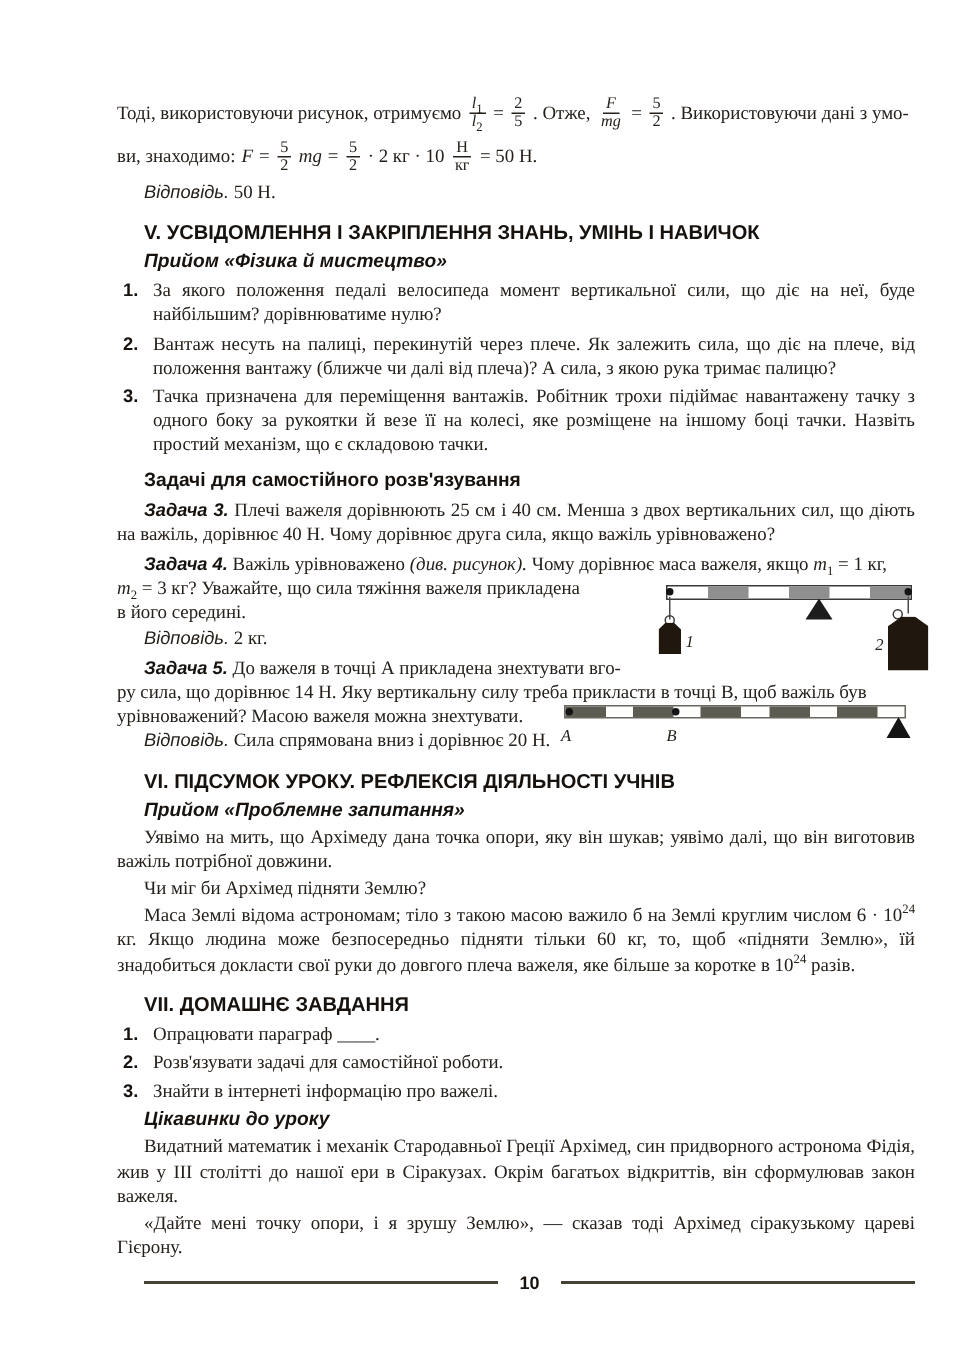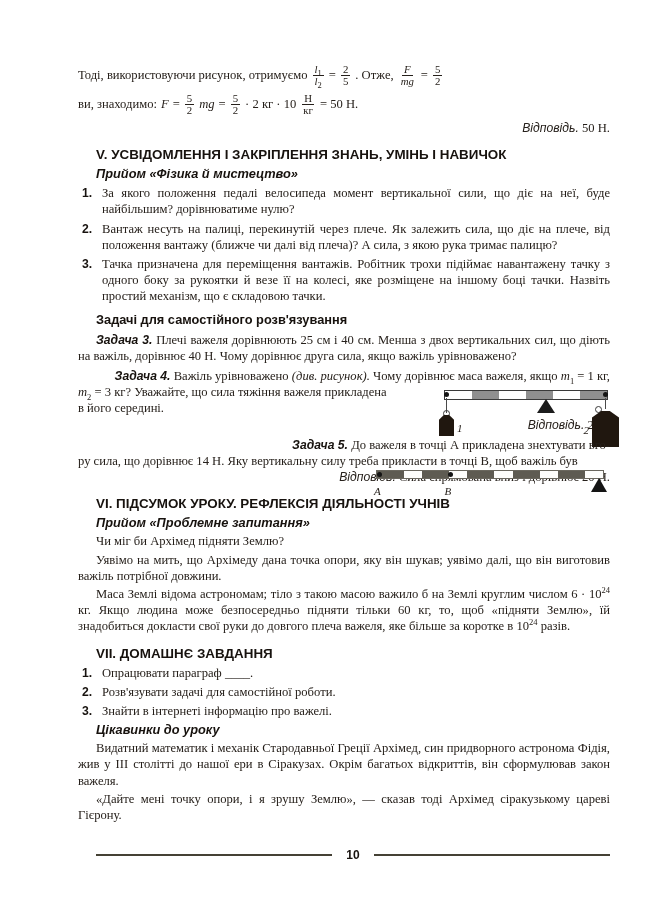--- a/index.html
+++ b/index.html
@@ -1,21 +1,21 @@
 <!DOCTYPE html>
 <html><head>
 <meta charset="utf-8">
 <style>
   html,body{margin:0;padding:0;background:#e8e8e8;}
   .page{position:relative;width:650px;height:900px;background:#ffffff;overflow:hidden;
         font-family:"Liberation Serif",serif;color:#26201b;font-size:12.6px;line-height:16.2px;}
   .content{position:absolute;left:78px;top:62px;width:532px;}
   .justify{text-align:justify;}
   .ind{text-indent:18px;}
-  .pl{padding-left:18px;text-align:right;}
+  .pl{padding-left:18px;}
   .vi{font-style:italic;font-family:"Liberation Serif",serif;}
   sub{font-size:8.5px;line-height:0;}
   sup{font-size:8.5px;line-height:0;}
   
   .h-roman{font-family:"Liberation Sans",sans-serif;font-weight:bold;font-size:13.4px;line-height:17px;margin:10px 0 0 18px;color:#17120e;}
   .h-method{font-family:"Liberation Sans",sans-serif;font-weight:bold;font-style:italic;font-size:12.8px;line-height:16px;margin:3px 0 0 18px;color:#17120e;}
   .h-sub{font-family:"Liberation Sans",sans-serif;font-weight:bold;font-size:12.8px;line-height:16px;margin:7px 0 0 18px;color:#17120e;}
   .task-label{font-family:"Liberation Sans",sans-serif;font-weight:bold;font-size:12.2px;color:#17120e;font-style:italic;}
   .ans-label{font-family:"Liberation Sans",sans-serif;font-style:italic;font-size:12.2px;}
   
@@ -90,20 +90,21 @@
       <span>. Отже,</span>
       <span class="frac">
         <span class="fn vi">F</span>
         <span class="fd vi">mg</span>
       </span>
       <span>=</span>
       <span class="frac">
         <span class="fn">5</span>
         <span class="fd">2</span>
       </span>
+      <span>. Використовуючи дані з умо-</span>
     </div>
 
     <div class="fline fline2">
       <span>ви, знаходимо:</span>
       <span class="vi">F</span>
       <span>=</span>
       <span class="frac">
         <span class="fn">5</span>
         <span class="fd">2</span>
       </span>
@@ -192,20 +193,21 @@
         <span class="fig-lbl f4-l2">2</span>
       </div>
     </div>
 
     <div class="task">
       <div class="tline pl">
         <span class="task-label">Задача 5.</span>
         <span>До важеля в точці А прикладена знехтувати вго-</span>
       </div>
       <div class="tline">ру сила, що дорівнює 14 Н. Яку вертикальну силу треба прикласти в точці В, щоб важіль був</div>
+      <div class="tline narrow">урівноважений? Масою важеля можна знехтувати.</div>
       <div class="tline pl">
         <span class="ans-label">Відповідь.</span>
         <span>Сила спрямована вниз і дорівнює 20 Н.</span>
       </div>
 
       <div class="fig5">
         <div class="f5-bar">
           <span class="seg d" style="width:12%"></span>
             <span class="seg" style="width:8%"></span>
             <span class="seg d" style="width:12%"></span>
@@ -220,22 +222,22 @@
         <span class="fdot f5-dot-a"></span>
         <span class="fdot f5-dot-b"></span>
         <div class="f5-fulcrum"></div>
         <span class="fig-lbl f5-la">A</span>
         <span class="fig-lbl f5-lb">B</span>
       </div>
     </div>
 
     <div class="h-roman">VI. ПІДСУМОК УРОКУ. РЕФЛЕКСІЯ ДІЯЛЬНОСТІ УЧНІВ</div>
     <div class="h-method">Прийом «Проблемне запитання»</div>
+    <div class="para ind justify">Уявімо на мить, що Архімеду дана точка опори, яку він шукав; уявімо далі, що він виготовив важіль потрібної довжини.</div>
     <div class="para ind justify">Чи міг би Архімед підняти Землю?</div>
-    <div class="para ind justify">Уявімо на мить, що Архімеду дана точка опори, яку він шукав; уявімо далі, що він виготовив важіль потрібної довжини.</div>
     <div class="para ind justify">
       <span>Маса Землі відома астрономам; тіло з такою масою важило б на Землі круглим числом 6 · 10</span><sup>24</sup><span> кг. Якщо людина може безпосередньо підняти тільки 60 кг, то, щоб «підняти Землю», їй знадобиться докласти свої руки до довгого плеча важеля, яке більше за коротке в 10</span><sup>24</sup><span> разів.</span>
     </div>
 
     <div class="h-roman">VII. ДОМАШНЄ ЗАВДАННЯ</div>
     <div class="qlist">
       <div class="q-item">
         <span class="q-num">1.</span>
         <span class="q-text">Опрацювати параграф ____.</span>
       </div>

